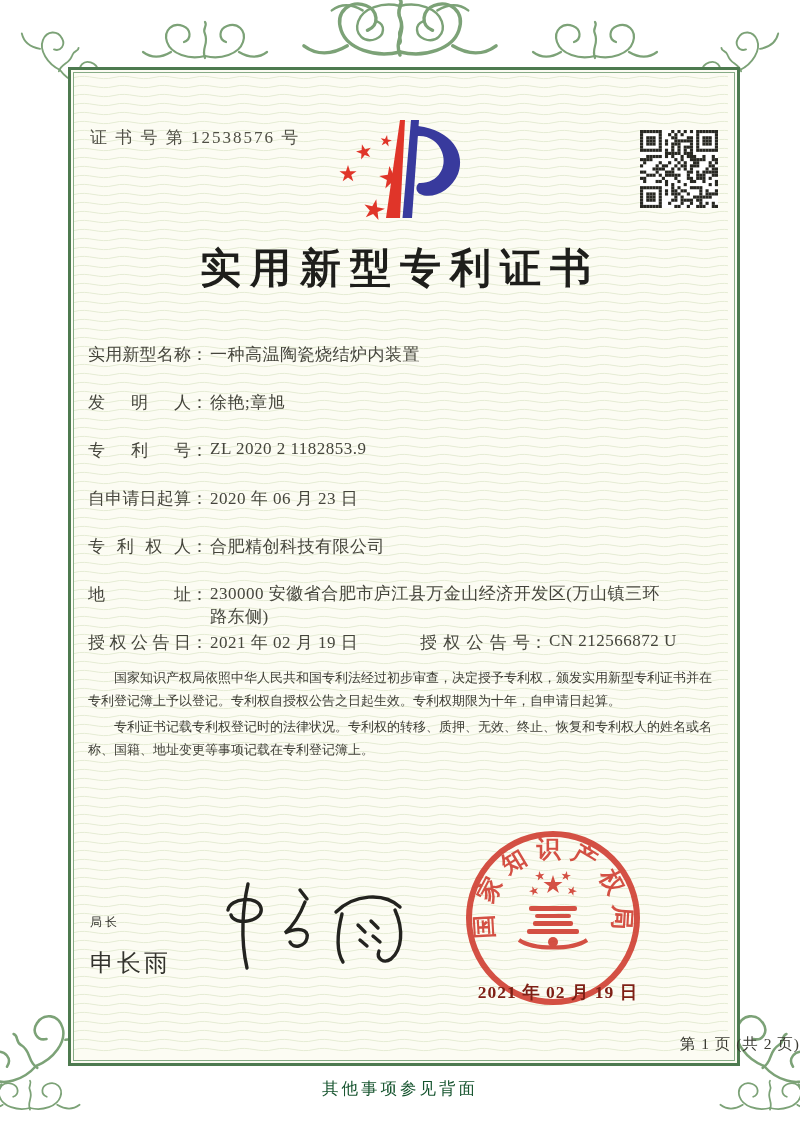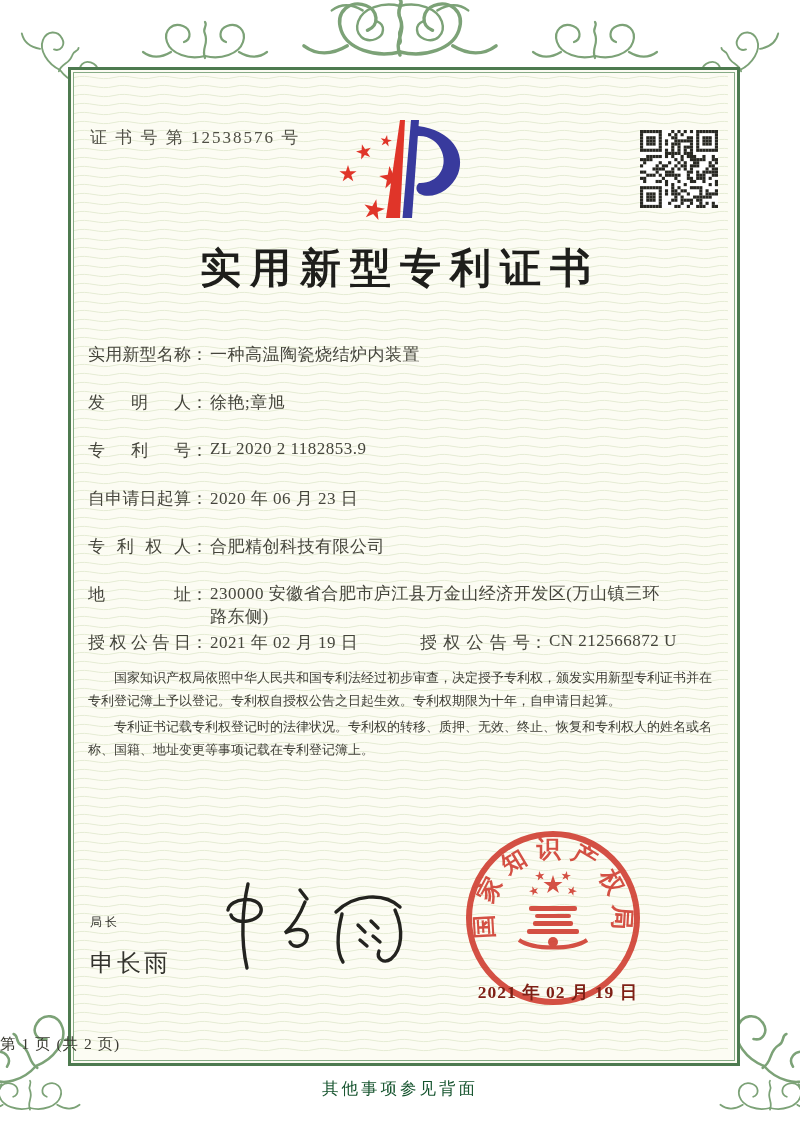--- a/index.html
+++ b/index.html
@@ -27,21 +27,21 @@
   .pair-right{position:absolute;left:332px;white-space:nowrap;}
   .paras{position:absolute;left:88px;top:666px;width:626px;z-index:2;
          font-size:13px;line-height:1.78;color:#3d3d35;}
   .paras p{margin:0 0 3px 0;text-indent:2em;}
   .sig-title{position:absolute;left:90px;top:914px;font-size:12px;letter-spacing:3px;z-index:2;color:#33332d;}
   .sig-name{position:absolute;left:90px;top:947px;font-size:24px;letter-spacing:3px;z-index:2;color:#33332d;}
   .sig-hand{position:absolute;left:212px;top:872px;z-index:2;}
   .seal{position:absolute;left:463px;top:828px;z-index:3;}
   .seal-date{position:absolute;left:458px;top:980px;width:200px;text-align:center;z-index:4;
              font-size:17.5px;color:#7e1f15;letter-spacing:1px;font-weight:600;}
-  .page-info{position:absolute;left:0;top:1034px;width:800px;text-align:left;z-index:2;
+  .page-info{position:absolute;left:0;top:1034px;width:800px;text-align:right;z-index:2;
              font-size:15.5px;letter-spacing:1px;color:#3a3a32;}
   .back-note{position:absolute;left:0;top:1078px;width:800px;text-align:center;z-index:2;
              font-size:16.5px;letter-spacing:3px;color:#14532d;}
 </style>
 </head>
 <body>
 
 <div class="page">
 
   <svg class="orn" viewBox="0 0 800 1132" xmlns="http://www.w3.org/2000/svg">

